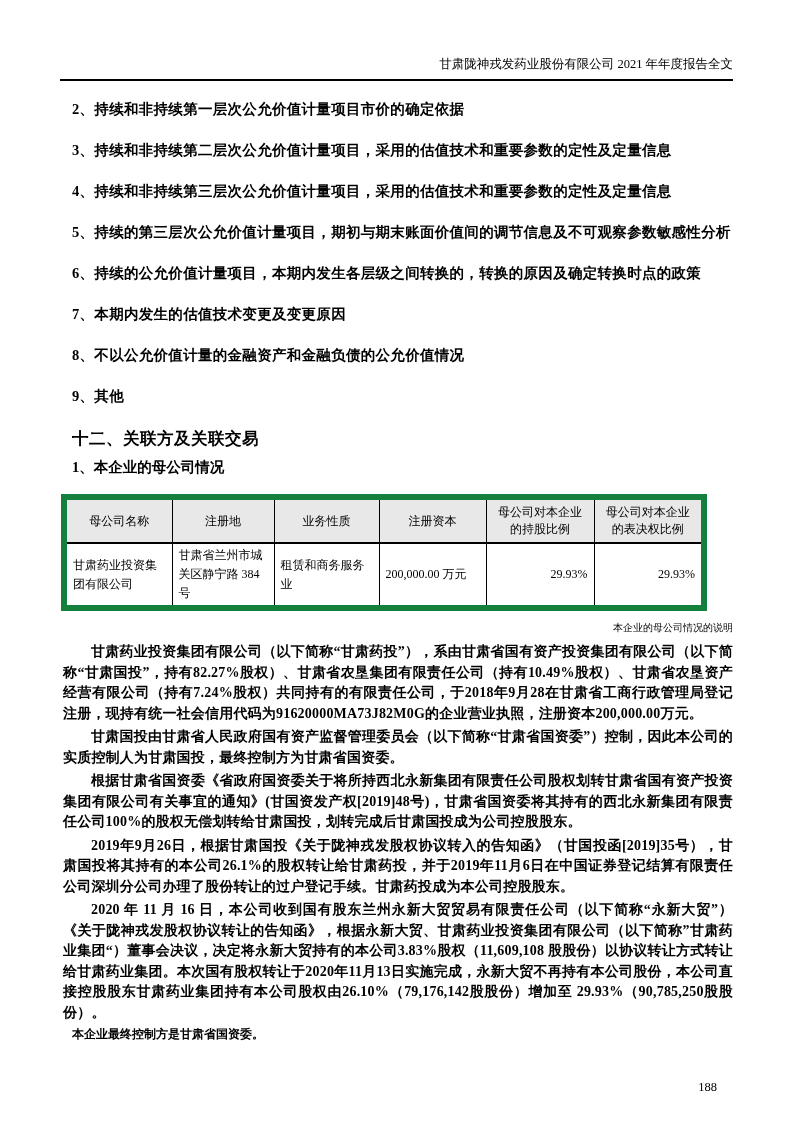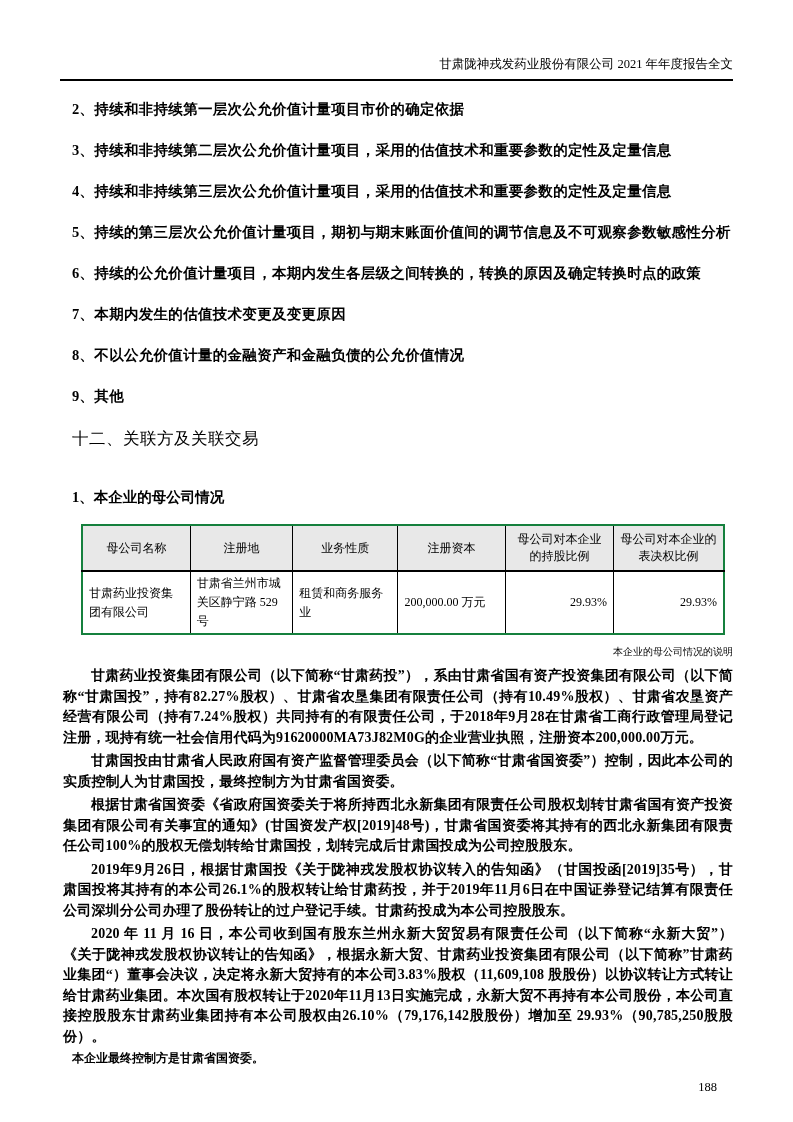--- a/index.html
+++ b/index.html
@@ -24,40 +24,40 @@
   }
   .items { margin-top: 20px; padding-left: 12px; }
   .item {
     font-weight: bold;
     font-size: 14.5px;
     line-height: 17px;
     margin-bottom: 24px;
     letter-spacing: 0.3px;
   }
   .section-title {
-    font-weight: normal;
+    font-weight: bold;
     font-size: 16.5px;
     line-height: 19px;
     padding-left: 12px;
-    margin: 1px 0 41px 0;
+    margin: 1px 0 11px 0;
     letter-spacing: 0.5px;
   }
   .subsection-title {
     font-weight: bold;
     font-size: 14.5px;
     line-height: 17px;
     padding-left: 12px;
     margin: 0 0 18px 0;
   }
   table.ptable {
-    margin-left: 21px;
+    margin-left: 1px;
     width: 644px;
     border-collapse: collapse;
     table-layout: fixed;
-    border: 2px solid #15803d;
+    border: 6px solid #15803d;
     font-size: 12px;
   }
   table.ptable th {
     background: #e8e8e8;
     border: 1px solid #000;
     border-bottom: 2px solid #000;
     font-weight: normal;
     height: 46px;
     text-align: center;
     vertical-align: middle;
@@ -143,21 +143,21 @@
         <th>注册地</th>
         <th>业务性质</th>
         <th>注册资本</th>
         <th>母公司对本企业的持股比例</th>
         <th>母公司对本企业的表决权比例</th>
       </tr>
     </thead>
     <tbody>
       <tr>
         <td class="al">甘肃药业投资集团有限公司</td>
-        <td class="al">甘肃省兰州市城关区静宁路 529 号</td>
+        <td class="al">甘肃省兰州市城关区静宁路 384 号</td>
         <td class="al">租赁和商务服务业</td>
         <td class="al">200,000.00 万元</td>
         <td class="ar">29.93%</td>
         <td class="ar">29.93%</td>
       </tr>
     </tbody>
   </table>
 
   <div class="note">本企业的母公司情况的说明</div>
 

